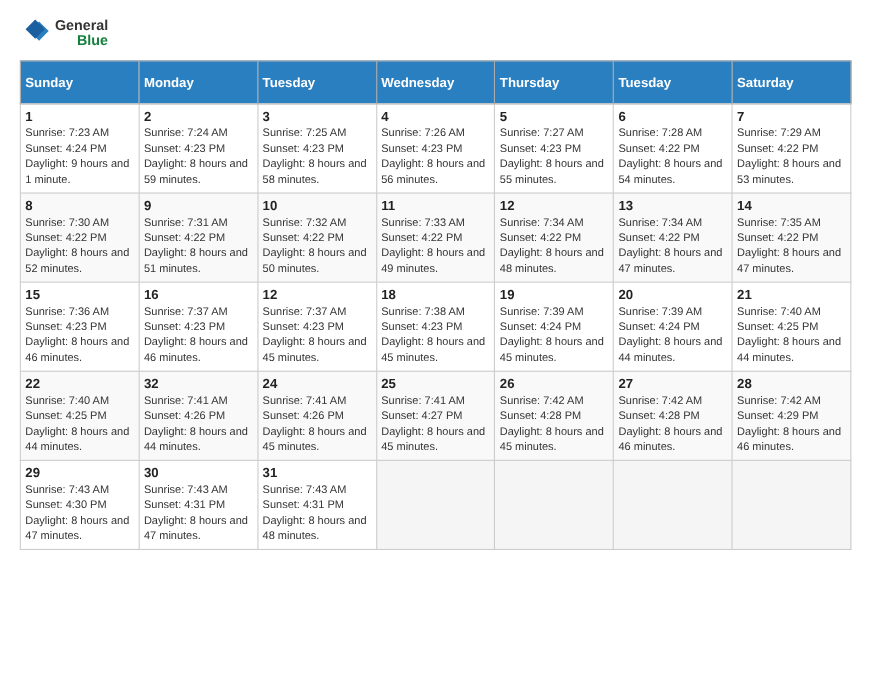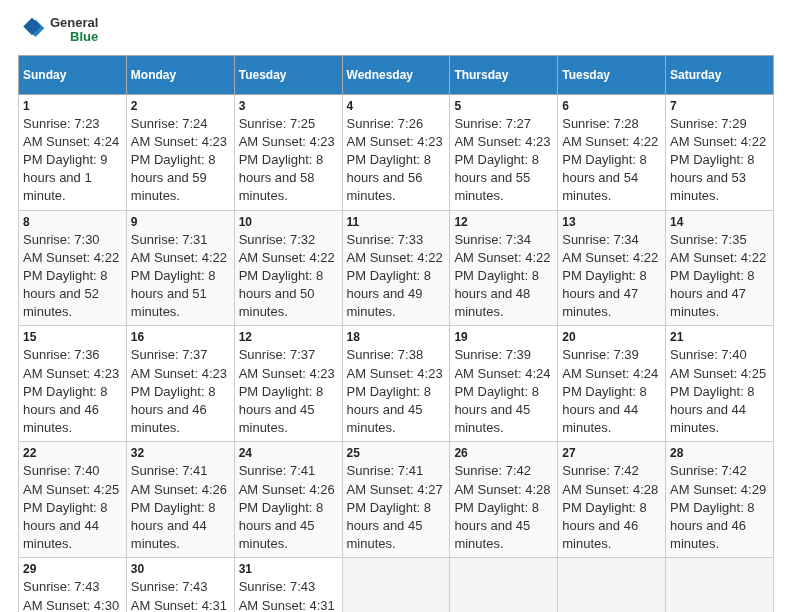--- a/index.html
+++ b/index.html
@@ -84,21 +84,21 @@
     .calendar tr:nth-child(even) td:not(.empty) {
       background: #f9f9f9;
     }
     .day-num {
       font-size: 12px;
       font-weight: bold;
       display: block;
       margin-bottom: 2px;
     }
     .day-info {
-      font-size: 13px;
+      font-size: 10px;
       line-height: 1.4;
       color: #333;
     }
   </style>
 </head>
 <body>
 
 <div class="page">
   <div class="header">
     <div class="logo">

